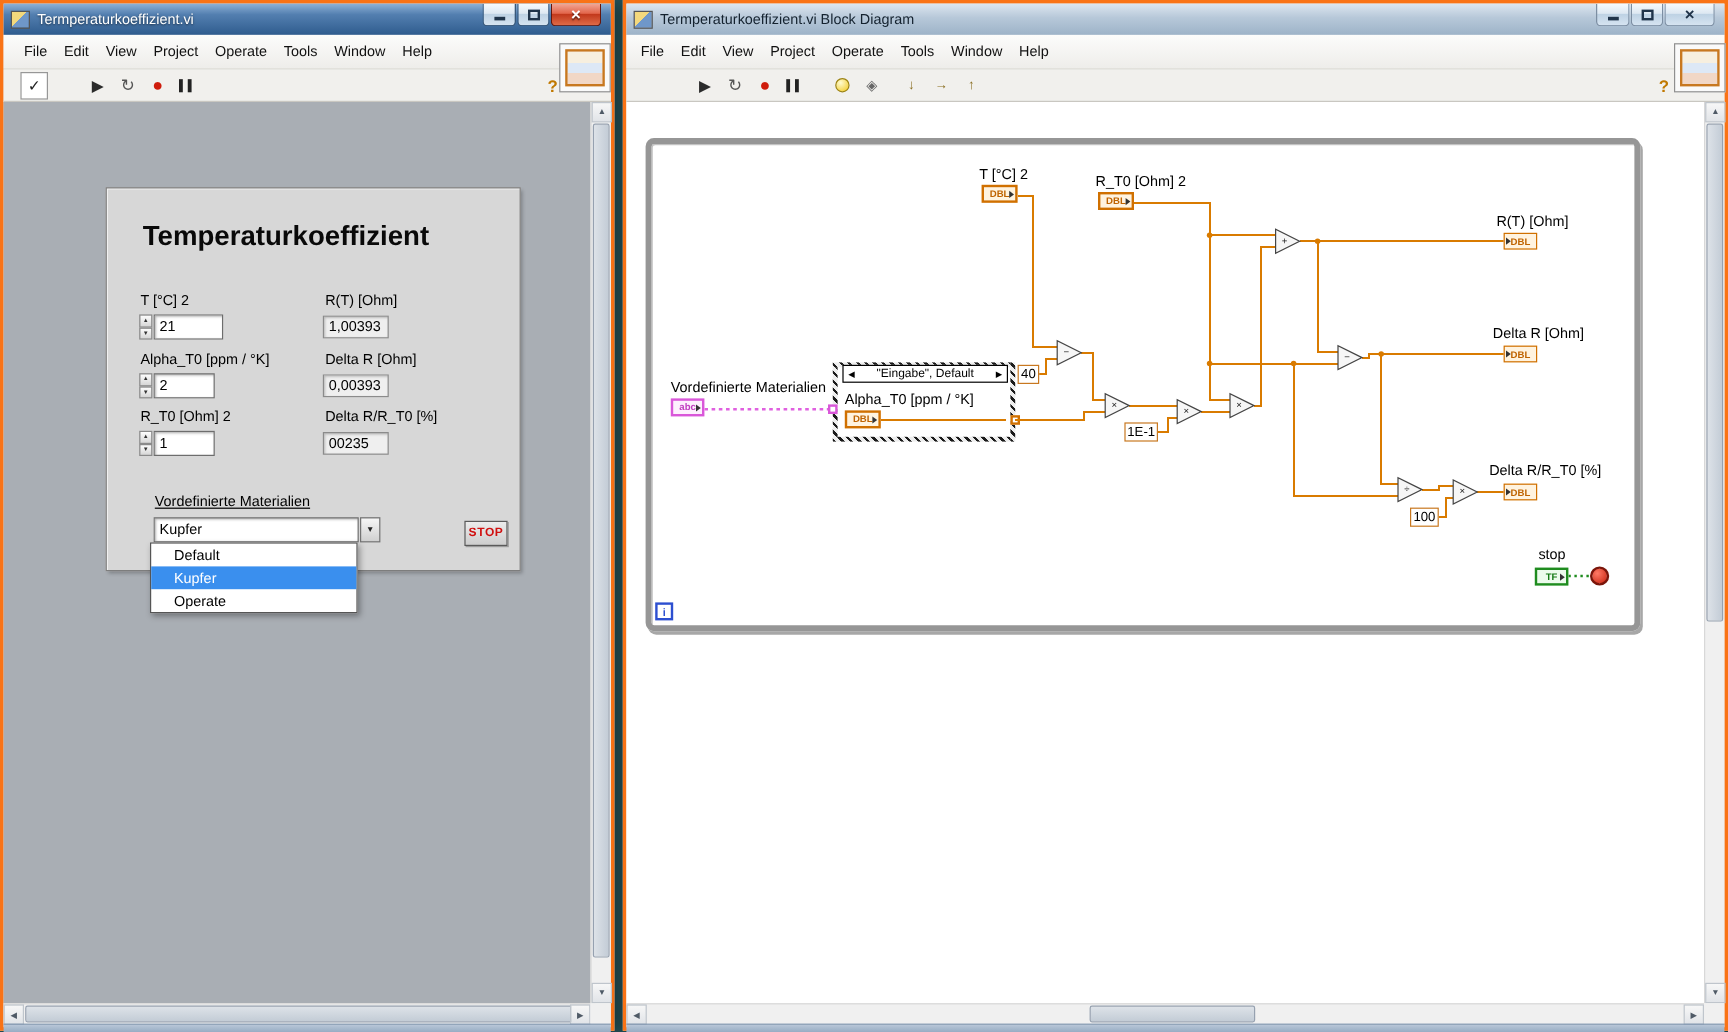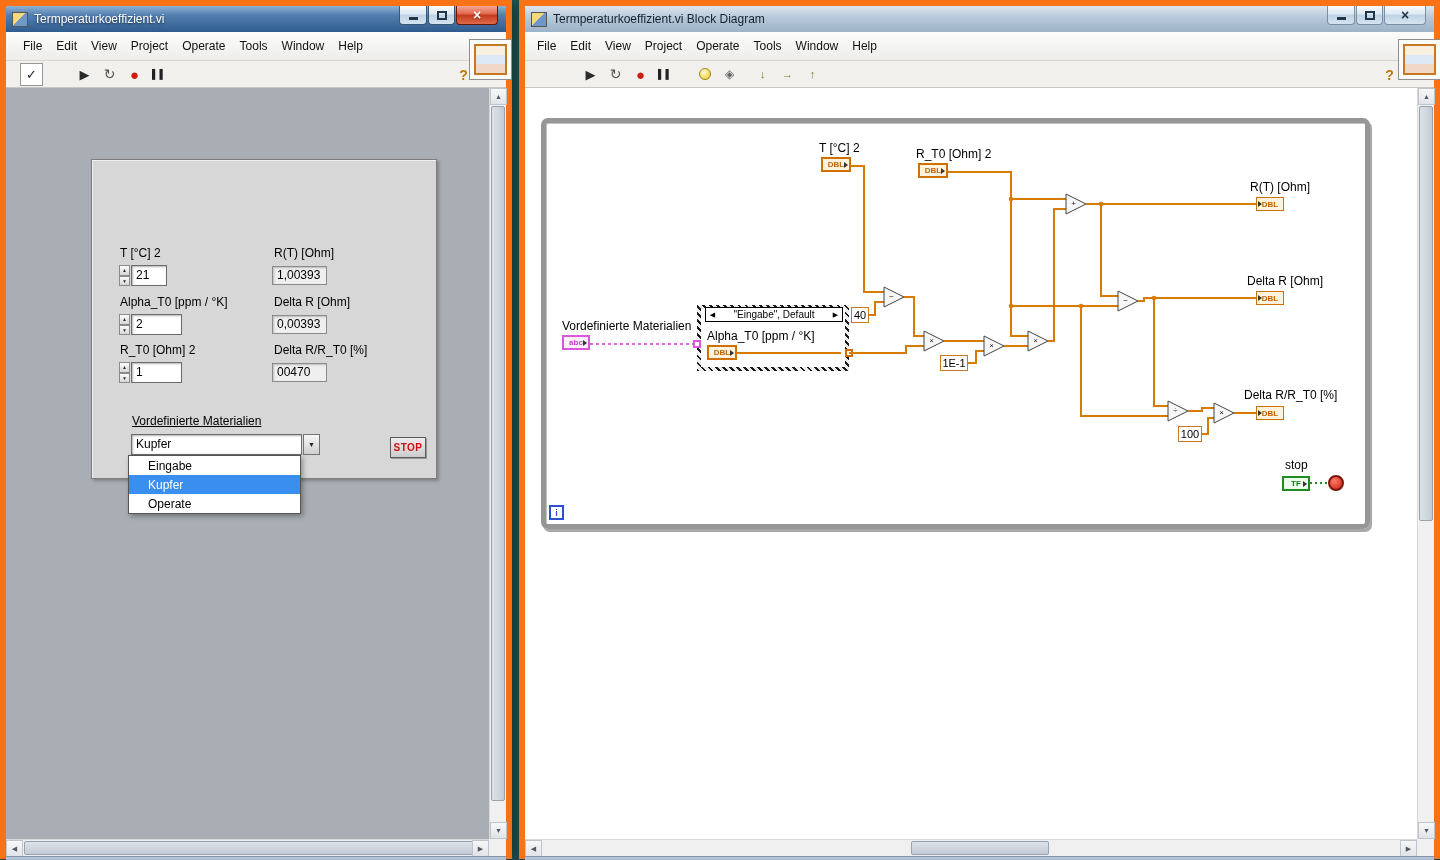--- a/index.html
+++ b/index.html
@@ -1,20 +1,20 @@
 <!DOCTYPE html>
 <html><head>
 <meta charset="utf-8">
 <style>
   *{margin:0;padding:0;box-sizing:border-box;}
   html,body{width:1440px;height:860px;overflow:hidden;}
   body{font-family:"Liberation Sans",sans-serif;background:#27565e;}
   #screen{position:relative;width:1440px;height:860px;}
 
-  .win{position:absolute;background:#f0f0f0;border:6px solid #f97316;box-shadow:2px 3px 12px rgba(0,0,0,.45);}
+  .win{position:absolute;background:#f0f0f0;border:3px solid #f97316;box-shadow:2px 3px 12px rgba(0,0,0,.45);}
   #fp-win{left:0;top:0;width:512px;height:859px;}
   #bd-win{left:519px;top:0;width:921px;height:859px;}
 
   .titlebar{position:absolute;left:0;top:0;right:0;height:26px;display:flex;align-items:center;padding-left:6px;z-index:6;}
   .titlebar.active{background:linear-gradient(180deg,#8fb2d6 0%,#537fb0 35%,#2f5c8e 100%);}
   .titlebar.inactive{background:linear-gradient(180deg,#dde6ef 0%,#b7c8d9 45%,#9db3c8 100%);}
   .vi-badge{width:16px;height:15px;flex:none;border:1px solid #555;background:linear-gradient(135deg,#f3d87c 0 45%,#6f97c9 45% 100%);}
   .title-text{font-size:12px;margin-left:6px;white-space:nowrap;}
   .titlebar.active .title-text{color:#fff;text-shadow:0 1px 2px rgba(0,0,0,.6);}
   .titlebar.inactive .title-text{color:#14222f;}
@@ -146,58 +146,59 @@
     <div class="help-btn" style="left:446px;">
         <span>?</span>
       </div>
     <div class="vi-icon" style="left:463px;">
         <div class="vi-icon-inner"></div>
       </div>
 
     <div class="content-bg" id="fp-content"></div>
 
     <div class="panel">
+      <div class="panel-title">Temperaturkoeffizient</div>
 
       <div class="fp-label" style="left:28px;top:86px;">T [°C] 2</div>
       <div class="numspin" style="left:27px;top:105px;">
         <span>▲</span>
         <span>▼</span>
       </div>
-      <div class="numinput" style="left:39px;top:105px;width:36px;">21</div>
+      <div class="numinput" style="left:39px;top:105px;width:58px;">21</div>
       <div class="fp-label" style="left:182px;top:86px;">R(T) [Ohm]</div>
       <div class="numind" style="left:180px;top:106px;width:55px;">1,00393</div>
 
       <div class="fp-label" style="left:28px;top:135px;">Alpha_T0 [ppm / °K]</div>
       <div class="numspin" style="left:27px;top:154px;">
         <span>▲</span>
         <span>▼</span>
       </div>
       <div class="numinput" style="left:39px;top:154px;width:51px;">2</div>
       <div class="fp-label" style="left:182px;top:135px;">Delta R [Ohm]</div>
       <div class="numind" style="left:180px;top:155px;width:55px;">0,00393</div>
 
       <div class="fp-label" style="left:28px;top:183px;">R_T0 [Ohm] 2</div>
       <div class="numspin" style="left:27px;top:202px;">
         <span>▲</span>
         <span>▼</span>
       </div>
       <div class="numinput" style="left:39px;top:202px;width:51px;">1</div>
       <div class="fp-label" style="left:182px;top:183px;">Delta R/R_T0 [%]</div>
-      <div class="numind" style="left:180px;top:203px;width:55px;">00470</div>
+      <div class="numind" style="left:180px;top:203px;width:55px;">00235</div>
 
       <div class="fp-label u" style="left:40px;top:254px;">Vordefinierte Materialien</div>
       <div class="numinput" style="left:39px;top:274px;width:171px;">Kupfer</div>
       <div class="combo-btn" style="left:211px;top:274px;">
           <span>▼</span>
         </div>
       <div class="stop-btn" style="left:298px;top:277px;">STOP</div>
     </div>
 
     <div class="dropdown">
-      <div class="dd-row">Eingabe</div>
+      <div class="dd-row">Default</div>
       <div class="dd-row sel">Kupfer</div>
       <div class="dd-row">Operate</div>
     </div>
 
     <div class="vscroll">
       <div class="sarrow" style="top:0;left:0;">
           <span>▲</span>
         </div>
       <div class="sthumb" style="left:1px;width:14px;top:18px;height:695px;"></div>
       <div class="sarrow" style="bottom:0;left:0;">

